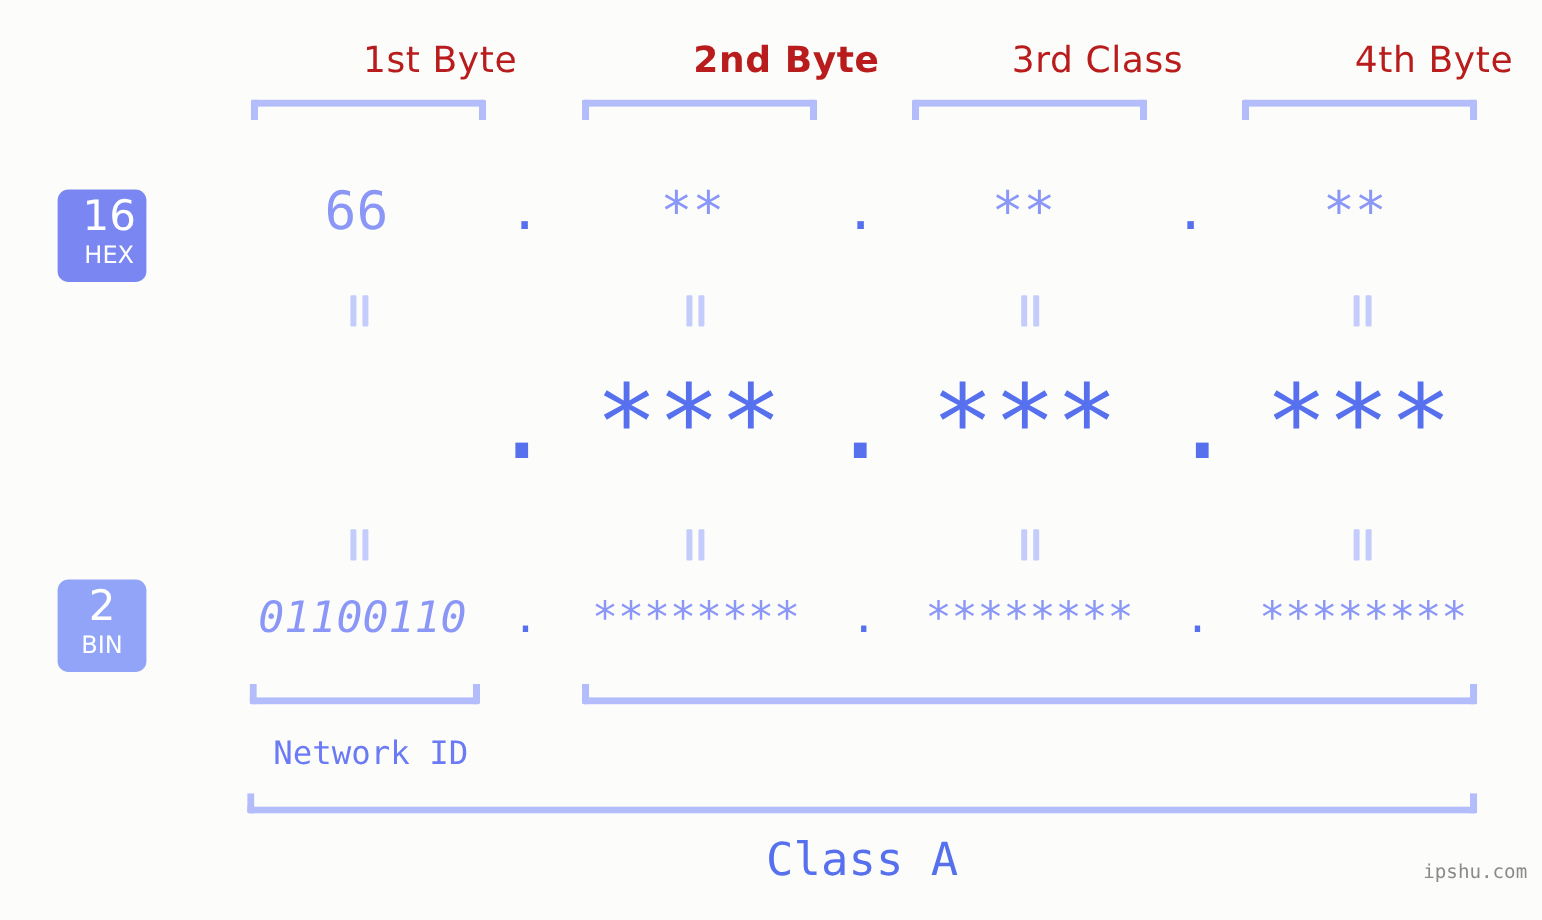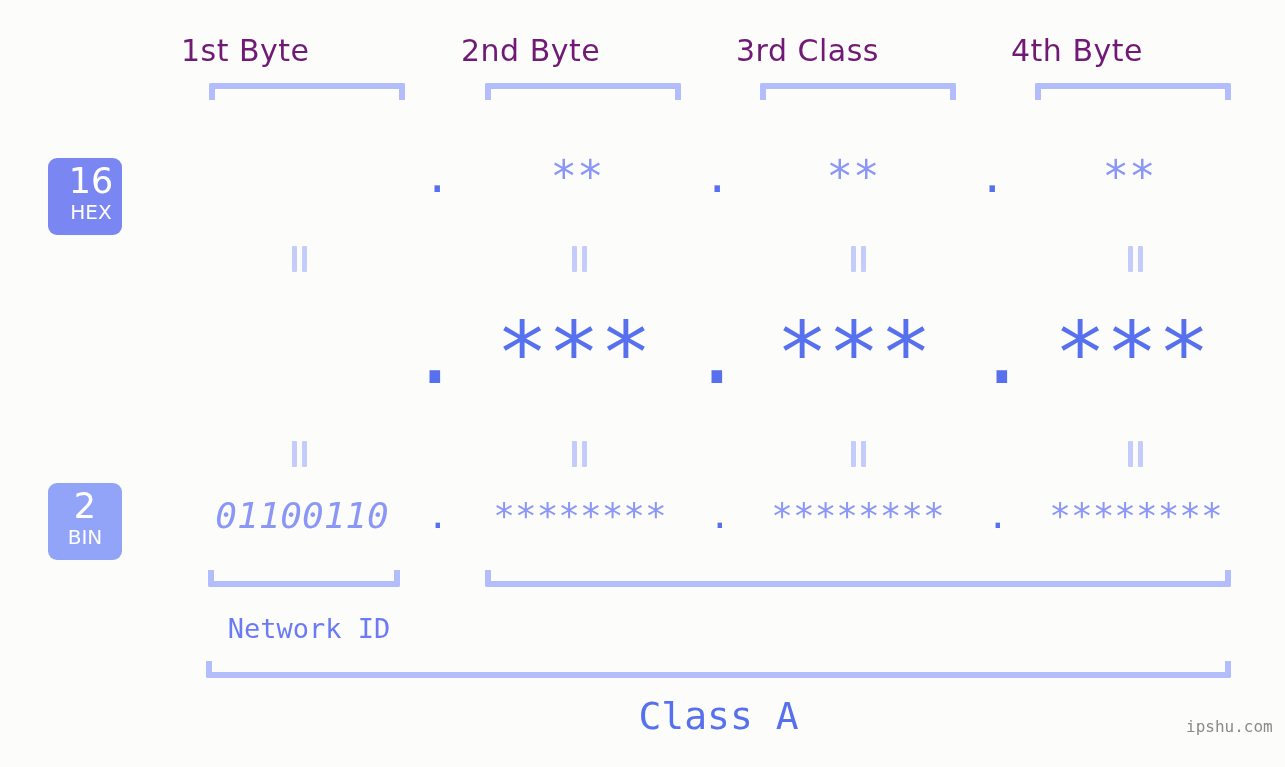--- a/index.html
+++ b/index.html
@@ -15,22 +15,22 @@
   #stage {
     position: relative;
     width: 1285px;
     height: 767px;
     background: #fcfdfa;
   }
 
   
   .byte-label {
     position: absolute;
-    text-align: left;
-    color: #701a75;
+    text-align: right;
+    color: #b91c1c;
     font-family: "DejaVu Sans", sans-serif;
     font-size: 30px;
     font-weight: 400;
     letter-spacing: 0.5px;
     line-height: 1;
     white-space: nowrap;
   }
 
   
   .bracket-top {
@@ -146,34 +146,35 @@
     line-height: 1;
     white-space: nowrap;
   }
 </style>
 </head>
 <body>
 
 <div id="stage">
 
   <div class="byte-label" style="left:181px; top:36px; width:250px;">1st Byte</div>
-  <div class="byte-label" style="left:461px; top:36px; width:250px;">2nd Byte</div>
+  <div class="byte-label" style="left:483px; top:36px; width:250px;font-weight:bold;">2nd Byte</div>
   <div class="byte-label" style="left:736px; top:36px; width:250px;">3rd Class</div>
   <div class="byte-label" style="left:1011px; top:36px; width:250px;">4th Byte</div>
 
   <div class="bracket-top" style="left:209px; top:83px; width:196px;"></div>
   <div class="bracket-top" style="left:485px; top:83px; width:196px;"></div>
   <div class="bracket-top" style="left:760px; top:83px; width:196px;"></div>
   <div class="bracket-top" style="left:1035px; top:83px; width:196px;"></div>
 
   <div class="badge" style="left:48px; top:158px; height:77px; background:#7a87f2;padding-left:12px;">
     <span class="num">16</span>
     <span class="nm">HEX</span>
   </div>
 
+  <div class="val hex" style="left:182px; top:155px; width:230px;">66</div>
   <div class="dot hex" style="left:424px; top:155px;">.</div>
 
   <div class="val hex" style="left:462px; top:155px; width:230px;">**</div>
   <div class="dot hex" style="left:704px; top:155px;">.</div>
 
   <div class="val hex" style="left:738px; top:155px; width:230px;">**</div>
   <div class="dot hex" style="left:979px; top:155px;">.</div>
 
   <div class="val hex" style="left:1014px; top:155px; width:230px;">**</div>
 

